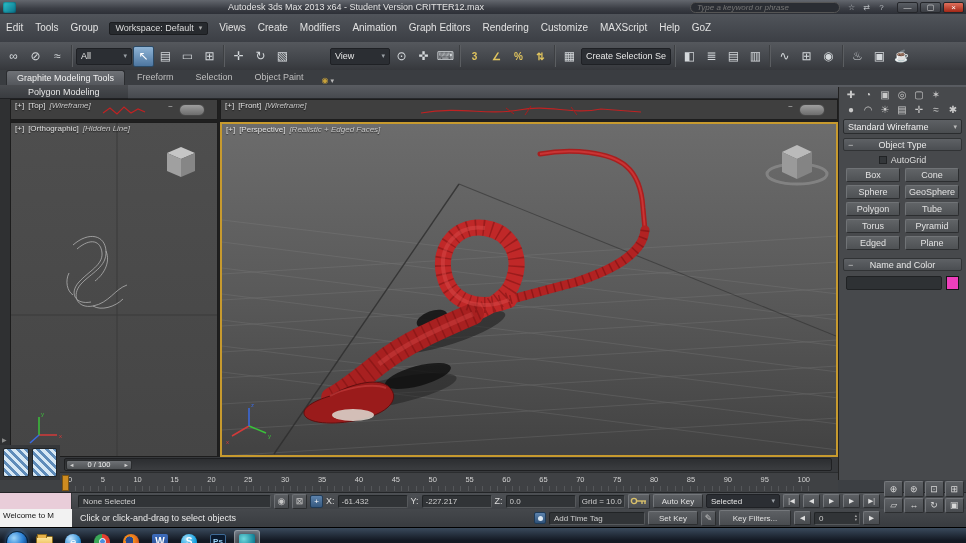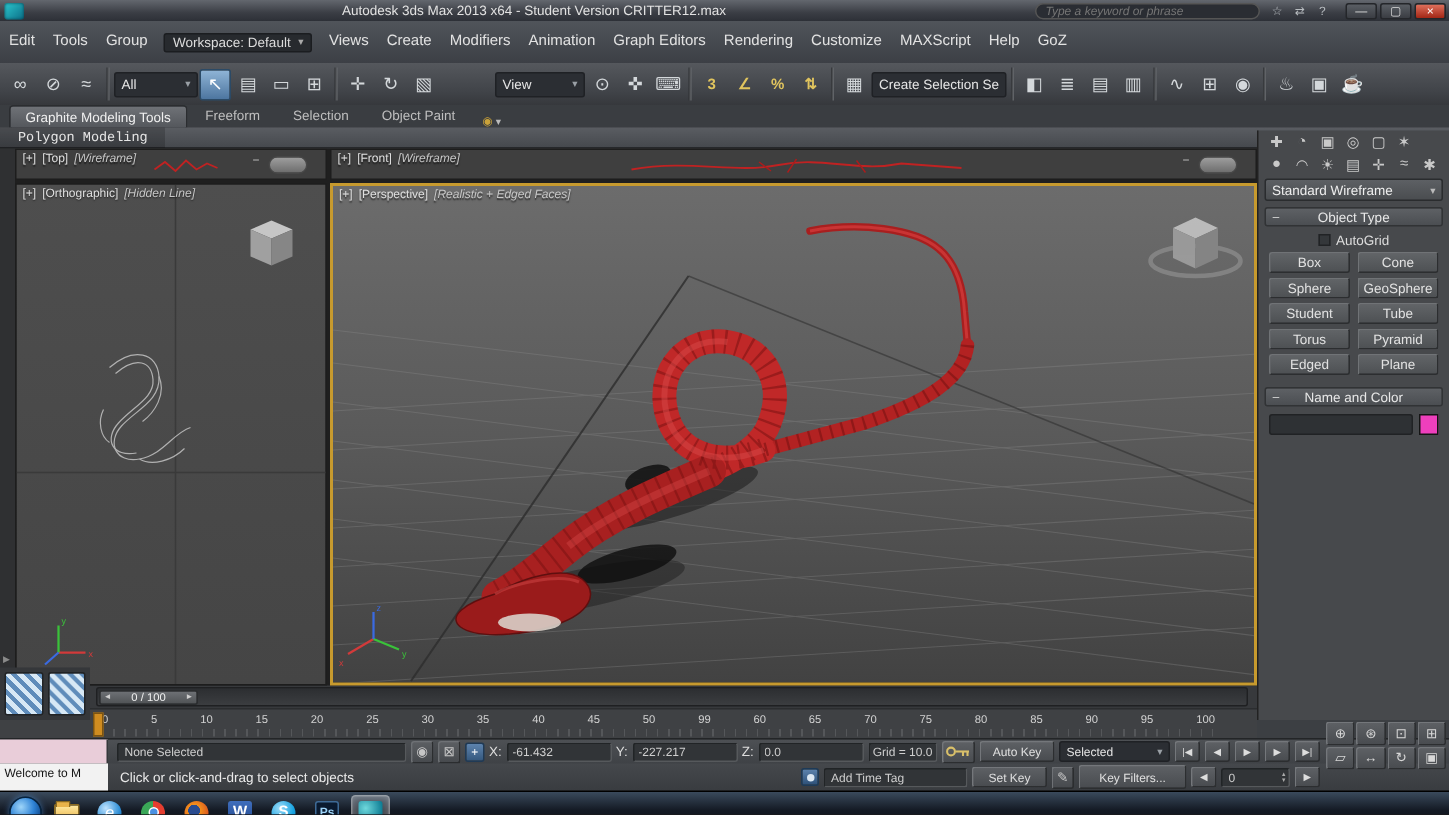--- a/index.html
+++ b/index.html
@@ -34,21 +34,21 @@
 .w-view{width:60px;justify-content:space-between;margin-left:36px;}
 .w-selset{width:90px;justify-content:space-between;}
 
 
 .ribtabs{height:15px;display:flex;align-items:flex-end;background:#3a3d41;padding-left:6px;gap:2px;}
 .rtab{height:15px;line-height:15px;padding:0 10px;font-size:9px;color:#bfbfbf;white-space:nowrap;}
 .rtab.active{background:linear-gradient(#6f7277,#54575c);color:#f0f0f0;border:1px solid #2b2d30;border-bottom:none;border-radius:3px 3px 0 0;}
 .rib-min{display:flex;align-items:center;gap:2px;margin-left:6px;color:#c9a23a;font-size:8px;}
 .rib-min .arr{color:#bbb;font-size:7px;}
 .panelrow{height:14px;display:flex;align-items:center;background:linear-gradient(#5a5d62,#46494e);border-bottom:1px solid #26282b;}
-.panellabel{height:14px;line-height:14px;padding:0 12px;font-size:9px;color:#e6e6e6;background:rgba(0,0,0,.18);font-family:Liberation Mono, monospace;}
+.panellabel{height:14px;line-height:14px;padding:0 28px;font-size:9px;color:#e6e6e6;background:rgba(0,0,0,.18);}
 
 
 .workarea{position:relative;height:358px;background:#1f1f1f;margin-right:128px;}
 .vstrip{position:absolute;left:0;top:0;width:10px;height:358px;background:#2f3032;}
 .vstrip .fly{position:absolute;left:2px;bottom:14px;color:#8a8a8a;font-size:6px;}
 .vp{position:absolute;overflow:hidden;}
 .vp-top{left:10px;top:0;width:208px;height:21px;background:#3f3f3f;border:1px solid #1d1d1d;}
 .vp-ortho{left:10px;top:23px;width:208px;height:335px;background:linear-gradient(#4e4e4e,#454545);border:1px solid #1d1d1d;}
 .vp-front{left:220px;top:0;width:618px;height:21px;background:#3f3f3f;border:1px solid #1d1d1d;}
 .vp-persp{left:220px;top:23px;width:618px;height:335px;background:linear-gradient(#6c6c6c,#5a5a5a 50%,#424242);border:2px solid #c79a2e;}
@@ -397,21 +397,21 @@
     </div>
     <div class="agrow">
       <span class="chk"></span>
       <span>AutoGrid</span>
     </div>
     <div class="btngrid">
       <div class="cp-btn">Box</div>
       <div class="cp-btn">Cone</div>
       <div class="cp-btn">Sphere</div>
       <div class="cp-btn">GeoSphere</div>
-      <div class="cp-btn">Student</div>
+      <div class="cp-btn">Polygon</div>
       <div class="cp-btn">Tube</div>
       <div class="cp-btn">Torus</div>
       <div class="cp-btn">Pyramid</div>
       <div class="cp-btn">Edged</div>
       <div class="cp-btn">Plane</div>
     </div>
     <div class="rollout">
       <span class="minus">−</span>
       <span>Name and Color</span>
     </div>
@@ -438,21 +438,21 @@
       <span class="tick">5</span>
       <span class="tick">10</span>
       <span class="tick">15</span>
       <span class="tick">20</span>
       <span class="tick">25</span>
       <span class="tick">30</span>
       <span class="tick">35</span>
       <span class="tick">40</span>
       <span class="tick">45</span>
       <span class="tick">50</span>
-      <span class="tick">99</span>
+      <span class="tick">55</span>
       <span class="tick">60</span>
       <span class="tick">65</span>
       <span class="tick">70</span>
       <span class="tick">75</span>
       <span class="tick">80</span>
       <span class="tick">85</span>
       <span class="tick">90</span>
       <span class="tick">95</span>
       <span class="tick">100</span>
     </div>

